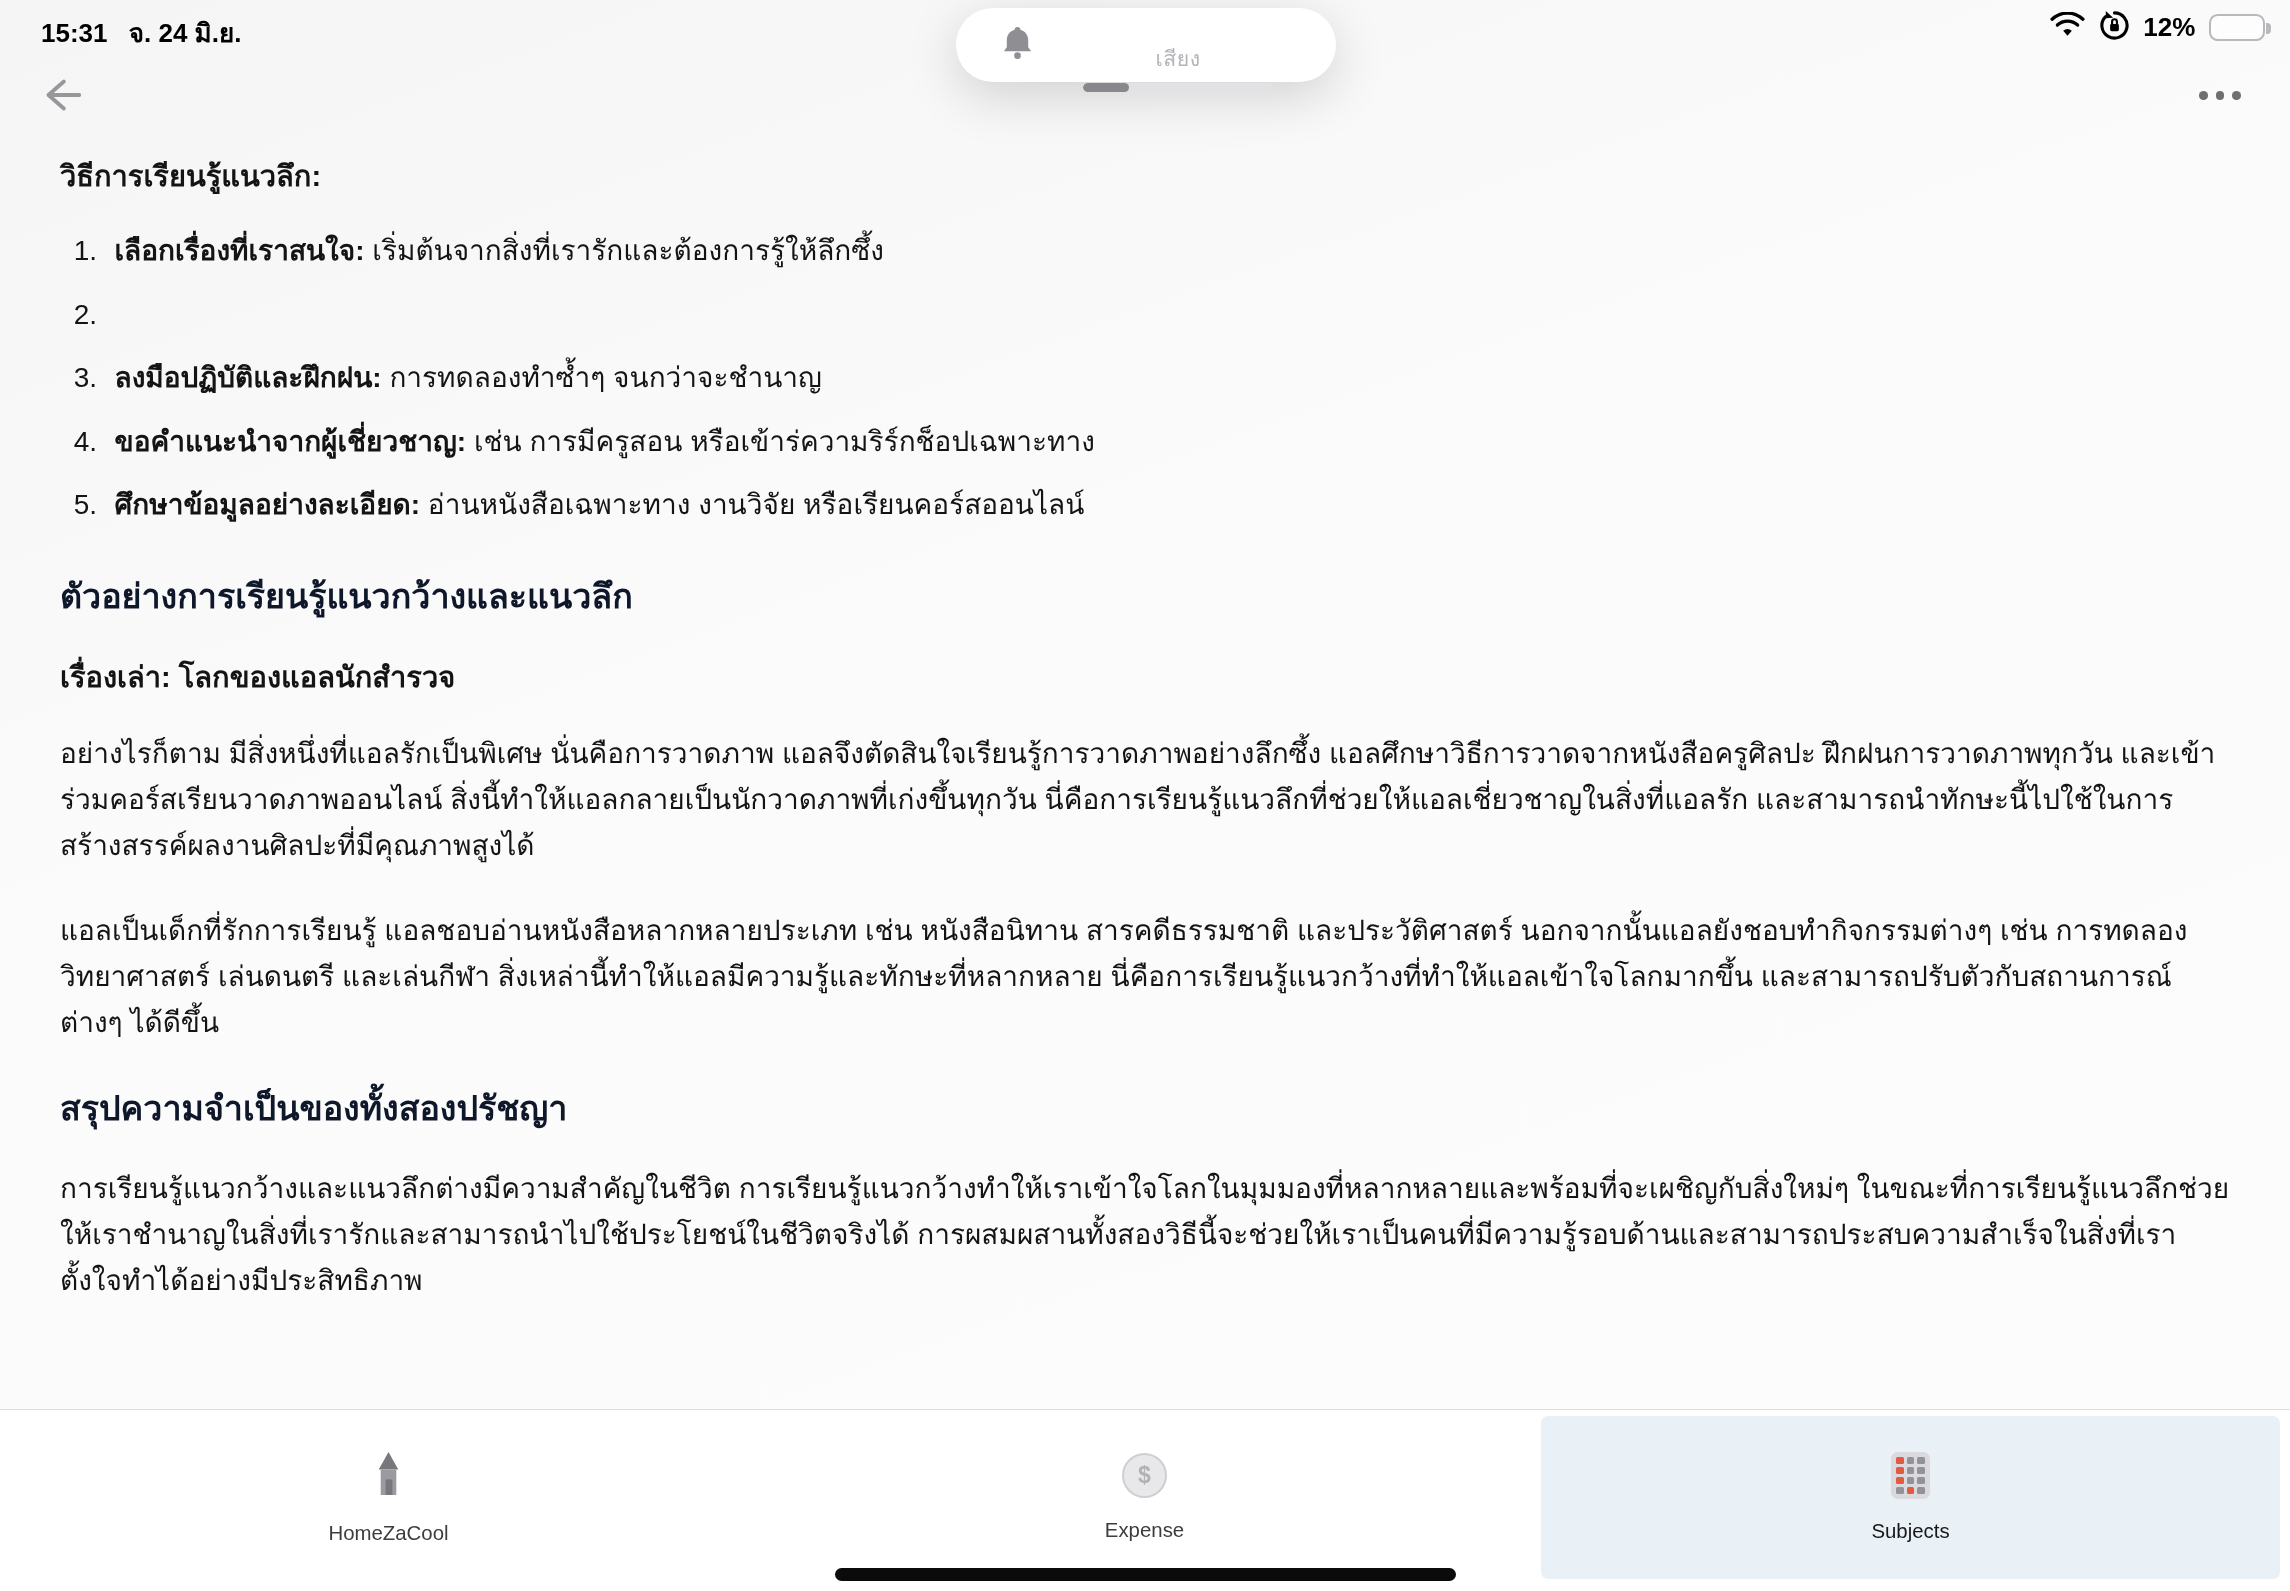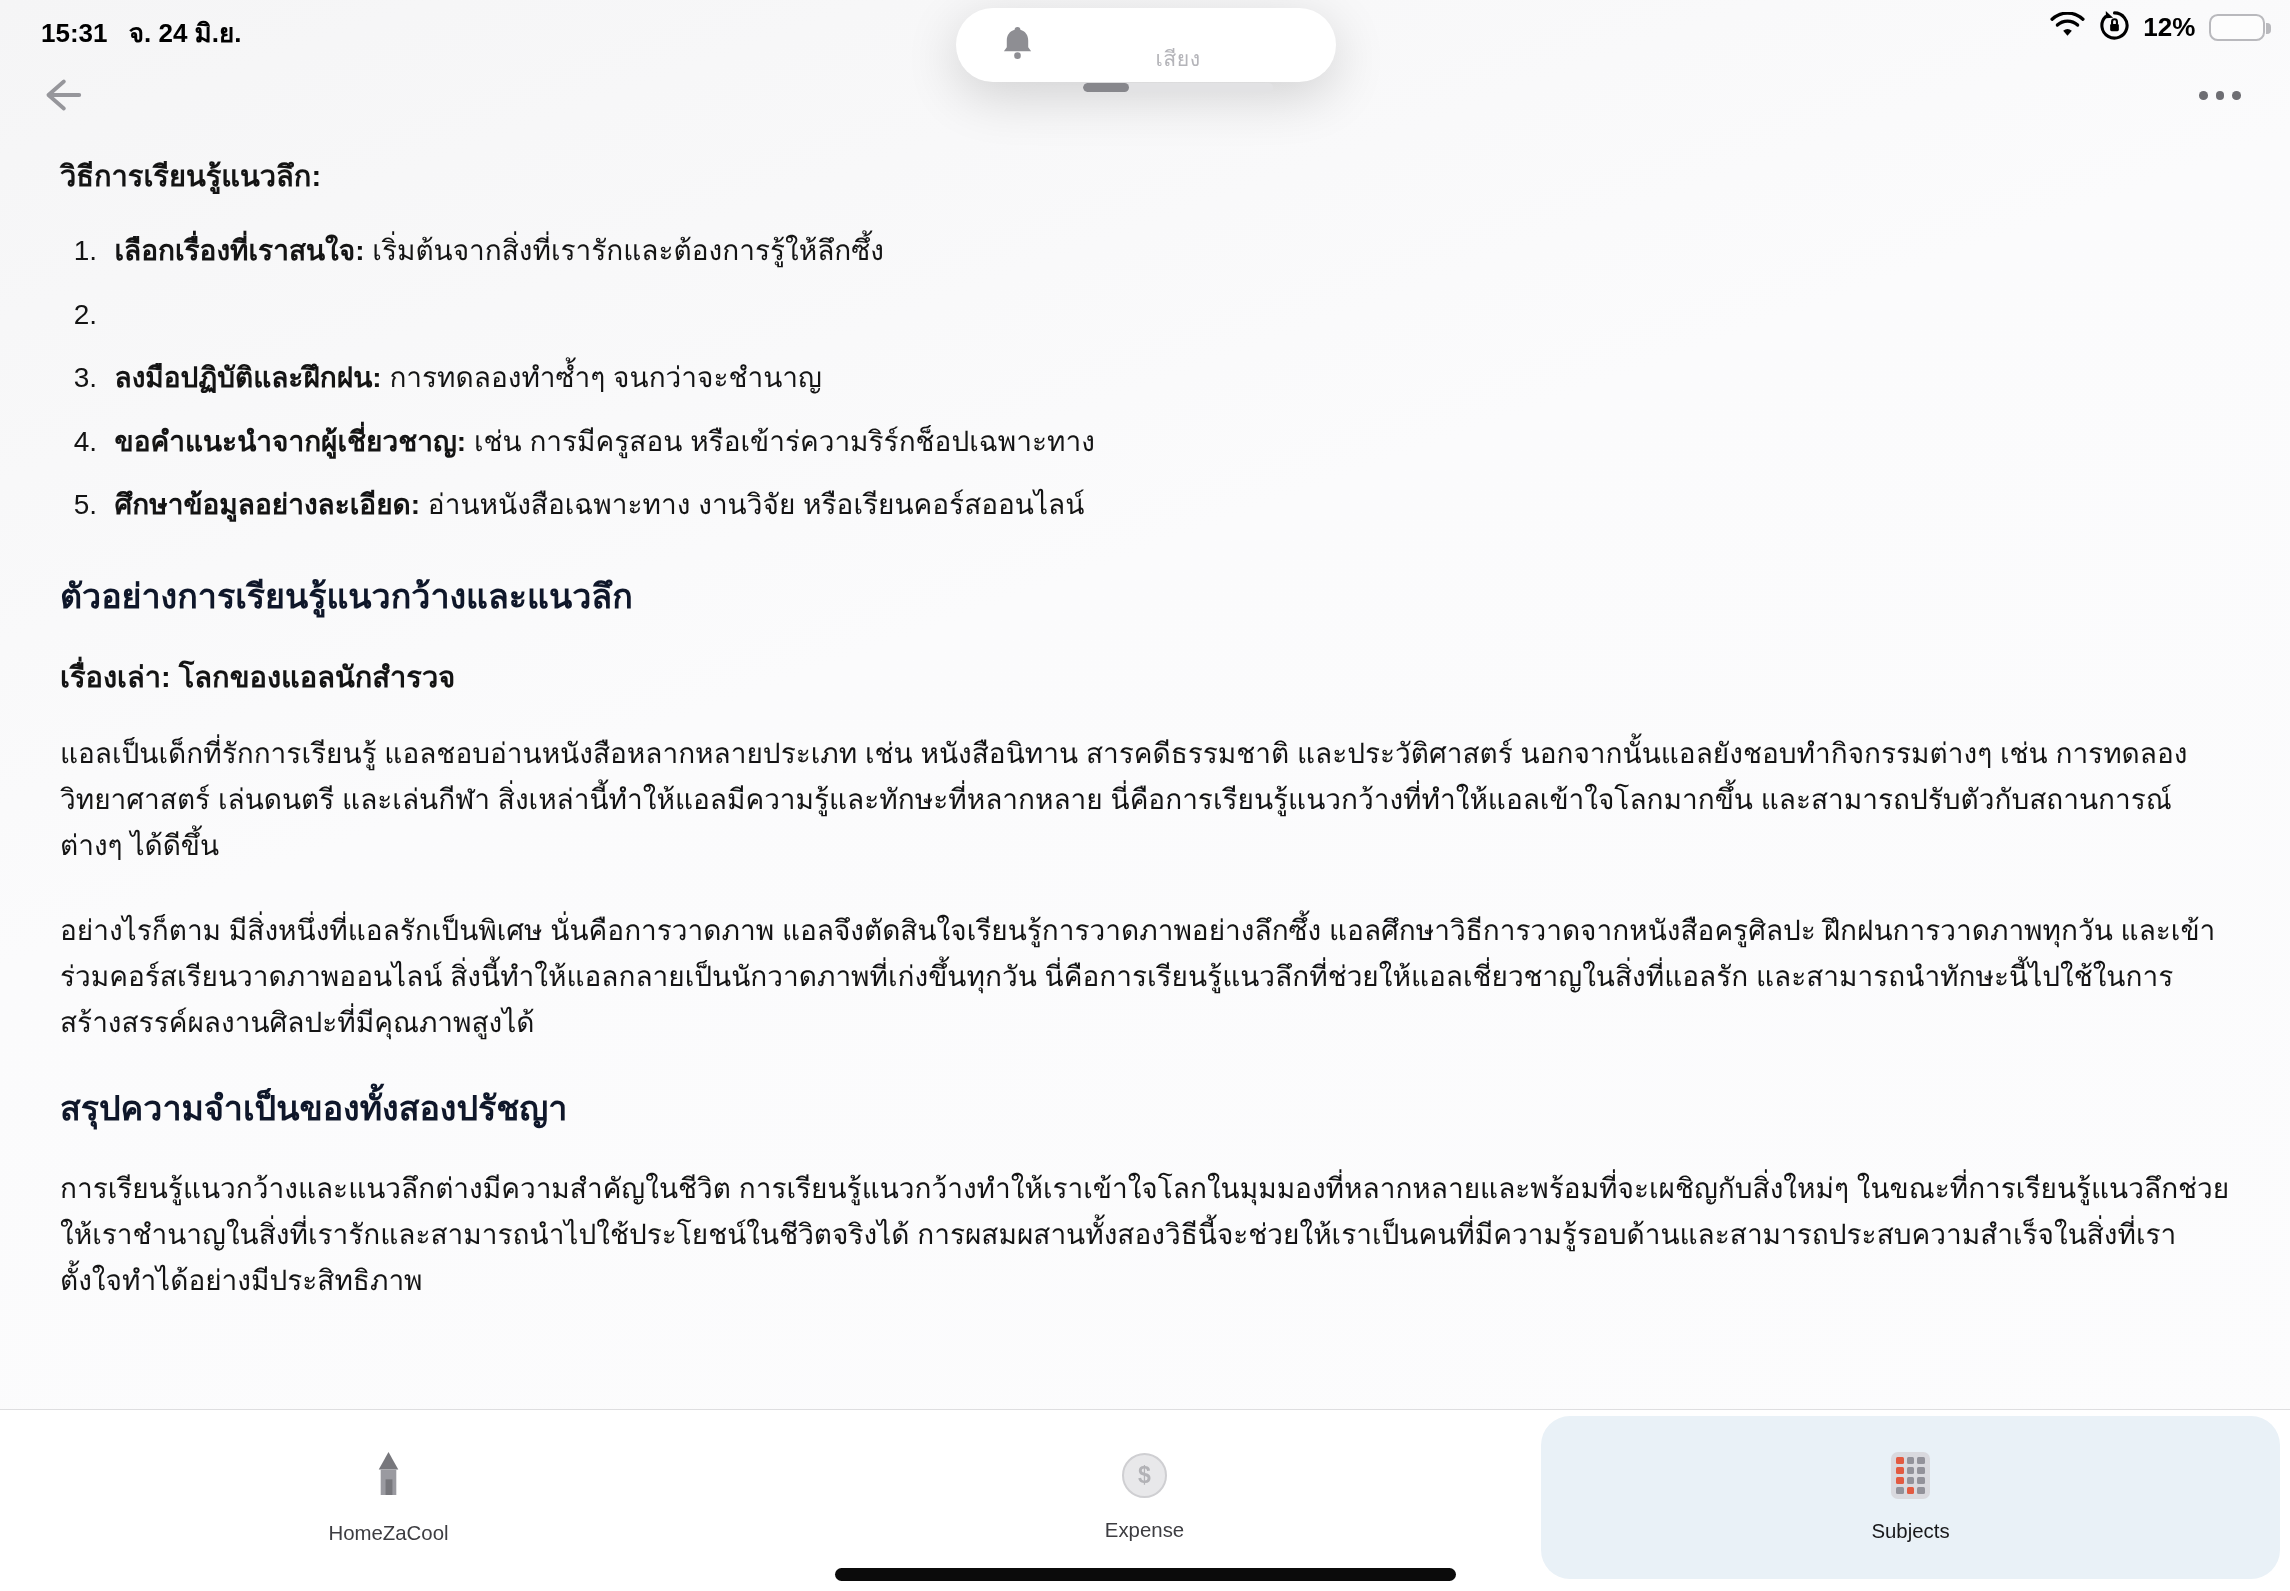--- a/index.html
+++ b/index.html
@@ -77,21 +77,21 @@
   }
   .tab {
     position:absolute; top:9.7px; height:155px;
     display:flex; flex-direction:column; align-items:center; justify-content:center;
     gap:21.3px; cursor:pointer;
   }
   .tab-home { left:146px; width:485px; }
   .tab-expense { left:902px; width:485px; }
   .tab-subjects {
     left:1541px; width:739px; top:5.8px; height:163px;
-    background:#e9f1f7; border-radius:29px;
+    background:#e9f1f7; border-radius:7px;
   }
   .tab .label { font-size:20.4px; color:#3d3d41; }
   .tab-subjects .label { color:#18181a; }
 
   
   .coin {
     width:45px; height:45px; border-radius:50%;
     border:2.9px solid #cfcfd2; background:#e8e8ea;
     display:flex; align-items:center; justify-content:center;
     font-size:23px; font-weight:700; color:#b2b2b6;
@@ -189,22 +189,22 @@
     </li>
     <li>
       <span class="num">5.</span>
       <span><strong>ศึกษาข้อมูลอย่างละเอียด:</strong><span> อ่านหนังสือเฉพาะทาง งานวิจัย หรือเรียนคอร์สออนไลน์</span></span>
     </li>
   </ol>
 
   <h2>ตัวอย่างการเรียนรู้แนวกว้างและแนวลึก</h2>
   <h4 class="story">เรื่องเล่า: โลกของแอลนักสำรวจ</h4>
 
+  <p>อย่างไรก็ตาม มีสิ่งหนึ่งที่แอลรักเป็นพิเศษ นั่นคือการวาดภาพ แอลจึงตัดสินใจเรียนรู้การวาดภาพอย่างลึกซึ้ง แอลศึกษาวิธีการวาดจากหนังสือครูศิลปะ ฝึกฝนการวาดภาพทุกวัน และเข้าร่วมคอร์สเรียนวาดภาพออนไลน์ สิ่งนี้ทำให้แอลกลายเป็นนักวาดภาพที่เก่งขึ้นทุกวัน นี่คือการเรียนรู้แนวลึกที่ช่วยให้แอลเชี่ยวชาญในสิ่งที่แอลรัก และสามารถนำทักษะนี้ไปใช้ในการสร้างสรรค์ผลงานศิลปะที่มีคุณภาพสูงได้</p>
   <p>แอลเป็นเด็กที่รักการเรียนรู้ แอลชอบอ่านหนังสือหลากหลายประเภท เช่น หนังสือนิทาน สารคดีธรรมชาติ และประวัติศาสตร์ นอกจากนั้นแอลยังชอบทำกิจกรรมต่างๆ เช่น การทดลองวิทยาศาสตร์ เล่นดนตรี และเล่นกีฬา สิ่งเหล่านี้ทำให้แอลมีความรู้และทักษะที่หลากหลาย นี่คือการเรียนรู้แนวกว้างที่ทำให้แอลเข้าใจโลกมากขึ้น และสามารถปรับตัวกับสถานการณ์ต่างๆ ได้ดีขึ้น</p>
-  <p>อย่างไรก็ตาม มีสิ่งหนึ่งที่แอลรักเป็นพิเศษ นั่นคือการวาดภาพ แอลจึงตัดสินใจเรียนรู้การวาดภาพอย่างลึกซึ้ง แอลศึกษาวิธีการวาดจากหนังสือครูศิลปะ ฝึกฝนการวาดภาพทุกวัน และเข้าร่วมคอร์สเรียนวาดภาพออนไลน์ สิ่งนี้ทำให้แอลกลายเป็นนักวาดภาพที่เก่งขึ้นทุกวัน นี่คือการเรียนรู้แนวลึกที่ช่วยให้แอลเชี่ยวชาญในสิ่งที่แอลรัก และสามารถนำทักษะนี้ไปใช้ในการสร้างสรรค์ผลงานศิลปะที่มีคุณภาพสูงได้</p>
 
   <h2>สรุปความจำเป็นของทั้งสองปรัชญา</h2>
   <p>การเรียนรู้แนวกว้างและแนวลึกต่างมีความสำคัญในชีวิต การเรียนรู้แนวกว้างทำให้เราเข้าใจโลกในมุมมองที่หลากหลายและพร้อมที่จะเผชิญกับสิ่งใหม่ๆ ในขณะที่การเรียนรู้แนวลึกช่วยให้เราชำนาญในสิ่งที่เรารักและสามารถนำไปใช้ประโยชน์ในชีวิตจริงได้ การผสมผสานทั้งสองวิธีนี้จะช่วยให้เราเป็นคนที่มีความรู้รอบด้านและสามารถประสบความสำเร็จในสิ่งที่เราตั้งใจทำได้อย่างมีประสิทธิภาพ</p>
 </div>
 
 <div class="tabbar">
   <div class="tab tab-home">
     <span>
       <svg width="41" height="47" viewBox="0 0 42 48">
         <path d="M21 2 L31 20 H11 Z" fill="#77777c"></path>

